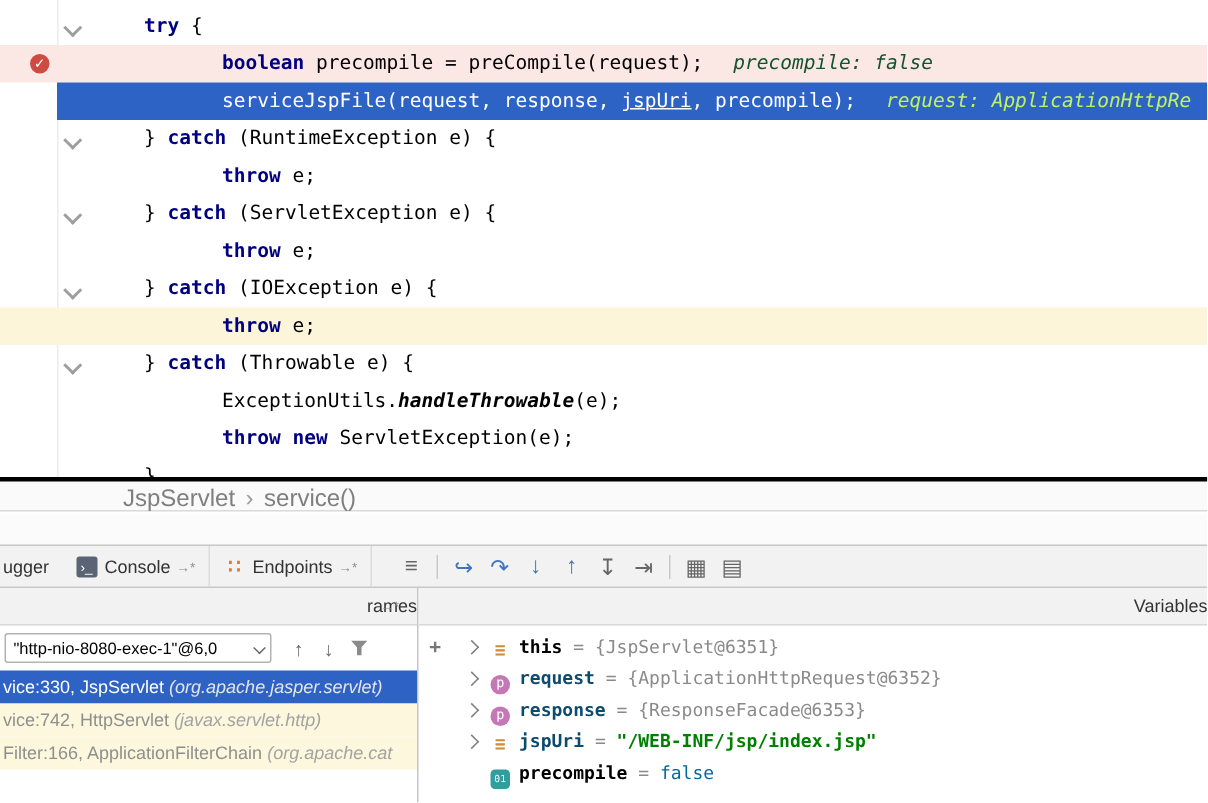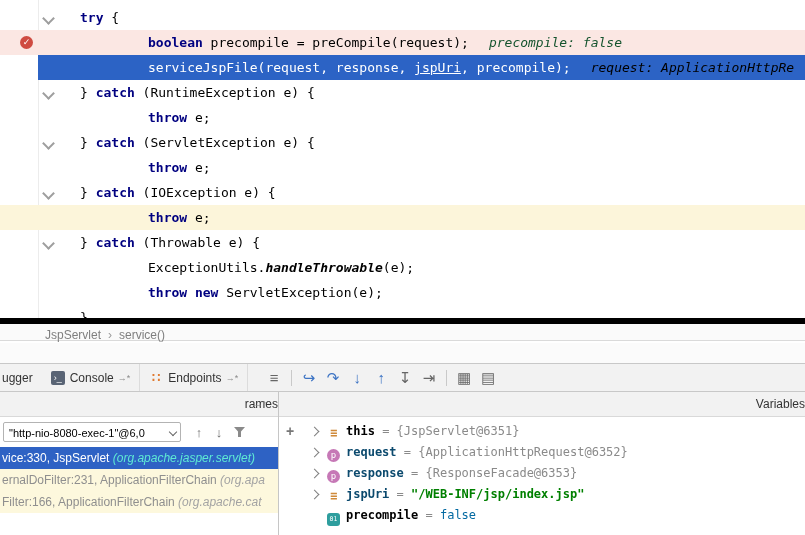--- a/index.html
+++ b/index.html
@@ -12,34 +12,34 @@
   #left-col .row-pink{position:absolute;left:0;top:30px;width:38px;height:25px;background:#fbe7e3;}
   #left-col .row-yellow{position:absolute;left:0;top:205px;width:38px;height:25px;background:#fcf5da;}
   #bp-icon{position:absolute;left:20px;top:36px;width:13px;height:13px;border-radius:50%;
            background:#cf4b41;color:#fff;font-size:9px;line-height:13px;text-align:center;}
   #lines{position:absolute;left:38px;top:5px;width:767px;}
   .line{height:25px;line-height:25px;white-space:pre;position:relative;
         font-family:"DejaVu Sans Mono",monospace;font-size:13px;color:#000;}
   .line.bg-breakpoint{background:#fbe7e3;}
   .line.bg-exec{background:#2c63c5;color:#fff;}
   .line.bg-cursor{background:#fcf5da;}
-  .ind1{padding-left:42px;display:inline-block;}
+  .ind1{padding-left:58px;display:inline-block;}
   .ind2{padding-left:110px;display:inline-block;}
   .kw{font-weight:bold;color:#000080;}
   .u{text-decoration:underline;}
   .it{font-style:italic;font-weight:bold;}
   .hint{font-style:italic;color:#14532d;margin-left:20px;}
-  .bg-exec .hint{color:#000000;}
+  .bg-exec .hint{color:#bef264;}
   .fold{position:absolute;left:6px;top:9px;width:7px;height:7px;
         border-right:2px solid #9e9e9e;border-bottom:2px solid #9e9e9e;transform:rotate(45deg);}
 
   
   #breadcrumb{position:absolute;top:318px;left:0;width:805px;height:23px;background:#fafafa;
-              border-top:6px solid #000000;border-bottom:1px solid #dadada;
-              font-size:12px;color:#7f7f7f;line-height:23px;padding-left:45px;box-sizing:border-box;}
+              border-top:3px solid #000000;border-bottom:1px solid #dadada;
+              font-size:16px;color:#7f7f7f;line-height:23px;padding-left:82px;box-sizing:border-box;}
   .crumb{display:inline-block;}
   .crumb-sep{display:inline-block;margin:0 7px;color:#9a9a9a;}
 
   
   #gap{position:absolute;top:343px;left:0;width:805px;height:20px;background:#fbfbfb;}
 
   
   #dtoolbar{position:absolute;top:363px;left:0;width:805px;height:29px;background:#f2f2f2;
             border-top:1px solid #c8c8c8;border-bottom:1px solid #c8c8c8;box-sizing:border-box;
             display:flex;align-items:center;font-size:12px;color:#333;}
@@ -67,21 +67,21 @@
                  font-size:11px;line-height:20px;padding:0 14px 0 5px;white-space:nowrap;overflow:hidden;
                  position:relative;color:#000;box-sizing:border-box;}
   #thread-select .dd-arrow{position:absolute;right:4px;top:6px;width:5px;height:5px;
                  border-right:1.5px solid #666;border-bottom:1.5px solid #666;transform:rotate(45deg);}
   .fr-tbi{color:#6a6a6a;font-size:13px;width:20px;text-align:center;}
   .funnel{display:inline-block;}
   .frame-row{height:22px;line-height:22px;font-size:12px;white-space:nowrap;overflow:hidden;padding-left:2px;}
   .frame-row.selected{background:#2e62c4;color:#fff;}
   .frame-row.library{background:#fdf8dd;color:#8f8f8f;}
   .frame-pkg{font-style:italic;}
-  .frame-row.selected .frame-pkg{color:#5eead4;}
+  .frame-row.selected .frame-pkg{color:#e5e5e5;}
   .frame-row.library .frame-pkg{color:#a3a3a3;}
 
   #vars-panel{position:absolute;left:278px;top:0;width:527px;height:143px;background:#fff;
               border-left:1px solid #c6c6c6;box-sizing:border-box;overflow:hidden;}
   #vars-rows{padding-top:4px;position:relative;}
   #add-watch{position:absolute;left:7px;top:8px;color:#777;font-size:14px;font-weight:bold;line-height:12px;}
   .var-row{height:21px;line-height:21px;white-space:nowrap;overflow:hidden;
            font-family:"DejaVu Sans Mono",monospace;font-size:12px;padding-left:30px;position:relative;}
   .var-chev{position:absolute;left:32px;top:7px;width:6px;height:6px;
             border-right:1.5px solid #7f7f7f;border-bottom:1.5px solid #7f7f7f;transform:rotate(-45deg);}
@@ -174,21 +174,21 @@
         <div id="frames-tb-icons" style="display:flex;align-items:center;margin-left:8px;">
             <span class="fr-tbi">↑</span>
             <span class="fr-tbi">↓</span>
             <span class="fr-tbi"><svg class="funnel" width="11" height="10" viewBox="0 0 11 10">
                 <path d="M0 0h11L7 4.5V10H4V4.5Z" fill="#8a8a8a"></path>
               </svg></span>
           </div>
       </div>
       <div id="frame-rows">
           <div class="frame-row selected"><span>vice:330, JspServlet </span><span class="frame-pkg">(org.apache.jasper.servlet)</span></div>
-          <div class="frame-row library"><span>ernalDoFilter:231, ApplicationFilterChain </span><span class="frame-pkg">(org.apa</span></div>
+          <div class="frame-row library"><span>vice:742, HttpServlet </span><span class="frame-pkg">(javax.servlet.http)</span></div>
           <div class="frame-row library"><span>Filter:166, ApplicationFilterChain </span><span class="frame-pkg">(org.apache.cat</span></div>
         </div>
     </div>
 
     <div id="vars-panel">
       <div class="panel-header">
         <span>Variables</span>
       </div>
       <div id="vars-rows">
         <span id="add-watch">+</span>

